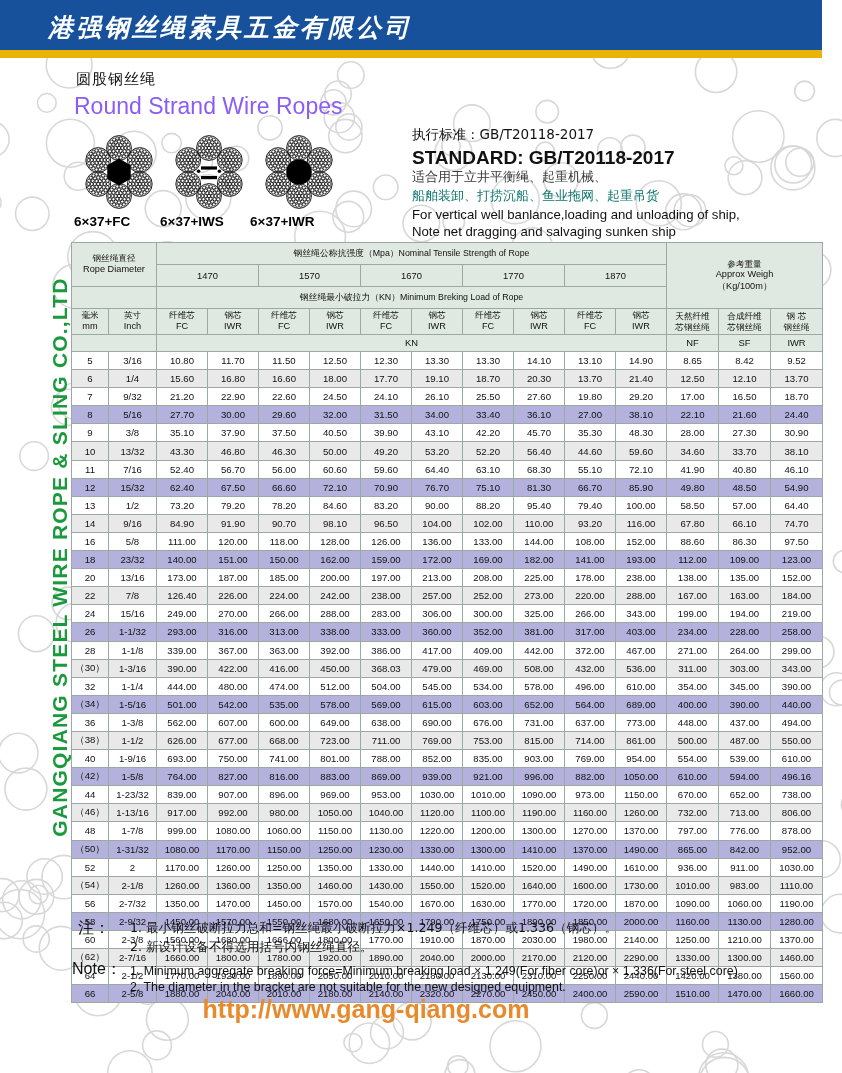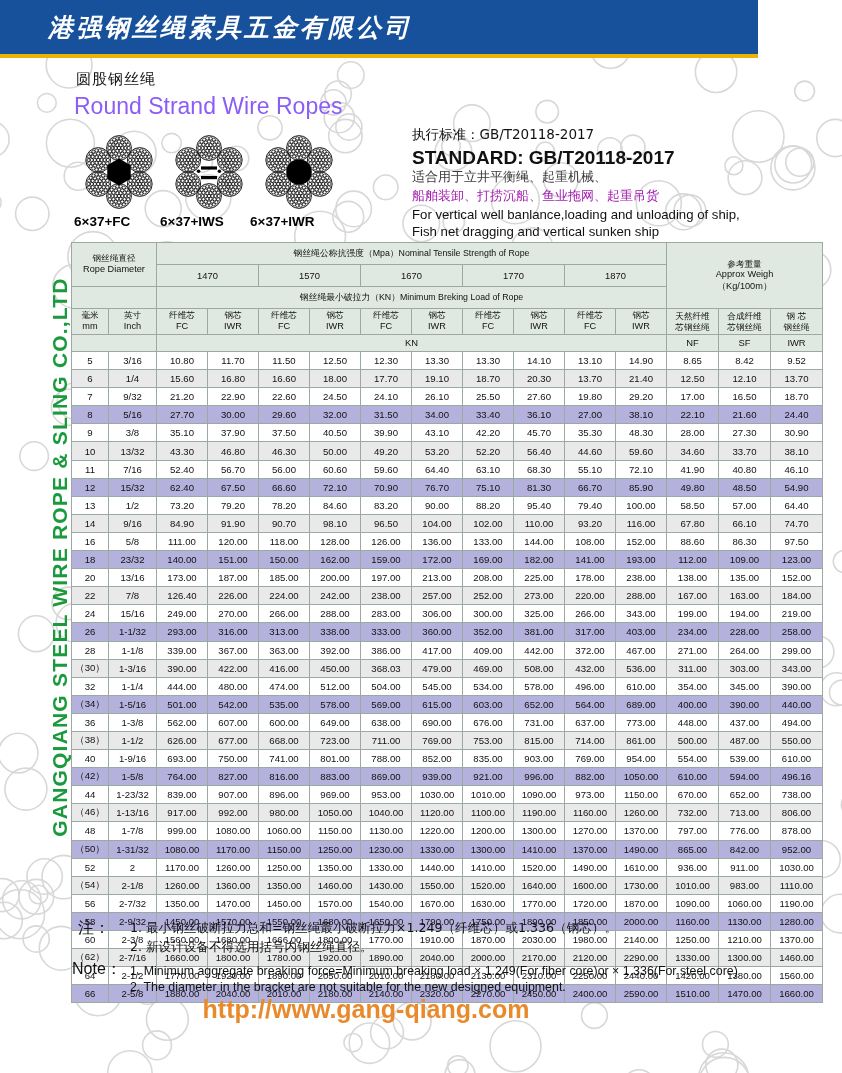--- a/index.html
+++ b/index.html
@@ -10,23 +10,23 @@
     background: #ffffff;
     position: relative;
     overflow: hidden;
   }
 
   
   #watermark { position:absolute; left:0; top:58px; width:842px; height:1015px; z-index:0; pointer-events:none; }
 
   
   .banner {
-    position:absolute; left:0; top:0; width:758px; height:58px;
+    position:absolute; left:0; top:0; width:822px; height:58px;
     background:#17509b;
-    border-bottom:4px solid #eab308;
+    border-bottom:8px solid #eab308;
     z-index:3;
   }
   .banner-title {
     position:absolute; left:48px; top:11px;
     color:#ffffff; font-size:25px; font-weight:bold;
     font-family:"DejaVu Sans", sans-serif;
     letter-spacing:3px;
     font-style:italic;
   }
 
@@ -52,21 +52,21 @@
   
   .ropes { position:absolute; left:78px; top:132px; width:260px; height:105px; z-index:3; }
   .rope-fig { position:absolute; top:0; width:82px; height:80px; }
   .rope-lab { position:absolute; top:82px; width:auto; font-size:13.5px; font-weight:bold; color:#000; white-space:nowrap; }
 
   
   .std { position:absolute; left:412px; z-index:3; }
   .std-l1 { top:126px; font-size:13.5px; color:#111; font-family:"DejaVu Sans", sans-serif; }
   .std-l2 { top:147px; font-size:19px; color:#111; font-weight:bold; }
   .std-l3 { top:168px; font-size:13px; color:#3a3a3a; font-family:"DejaVu Sans", sans-serif;}
-  .std-l4 { top:187px; font-size:13px; color:#a21caf; font-family:"DejaVu Sans", sans-serif;}
+  .std-l4 { top:187px; font-size:13px; color:#0f766e; font-family:"DejaVu Sans", sans-serif;}
   .std-l5 { top:207px; font-size:13.2px; color:#111; }
   .std-l6 { top:224px; font-size:13.2px; color:#111; }
 
   
   #spec-table-wrap { position:absolute; left:71px; top:242px; z-index:3; }
   table.spec { border-collapse:collapse; font-size:9.4px; color:#111; }
   table.spec td, table.spec th {
     border:1px solid #9aa9a2;
     text-align:center;
     vertical-align:middle;
@@ -1100,21 +1100,21 @@
       </svg>
   </div>
   <div class="rope-lab" style="left:172px;">6×37+IWR</div>
 </div>
 
 <div class="std std-l1">执行标准：GB/T20118-2017</div>
 <div class="std std-l2">STANDARD: GB/T20118-2017</div>
 <div class="std std-l3">适合用于立井平衡绳、起重机械、</div>
 <div class="std std-l4">船舶装卸、打捞沉船、鱼业拖网、起重吊货</div>
 <div class="std std-l5">For vertical well banlance,loading and unloading of ship,</div>
-<div class="std std-l6">Fish net dragging and vertical sunken ship</div>
+<div class="std std-l6">Note net dragging and salvaging sunken ship</div>
 
 <div id="spec-table-wrap">
   <table class="spec">
     <thead>
       <tr>
         <td colspan="2" rowspan="2" class="h-tall">
           <span class="hdr-cn">钢丝绳直径</span>
           <span class="hdr-en">Rope Diameter</span>
         </td>
         <td colspan="10" class="h-tall">

